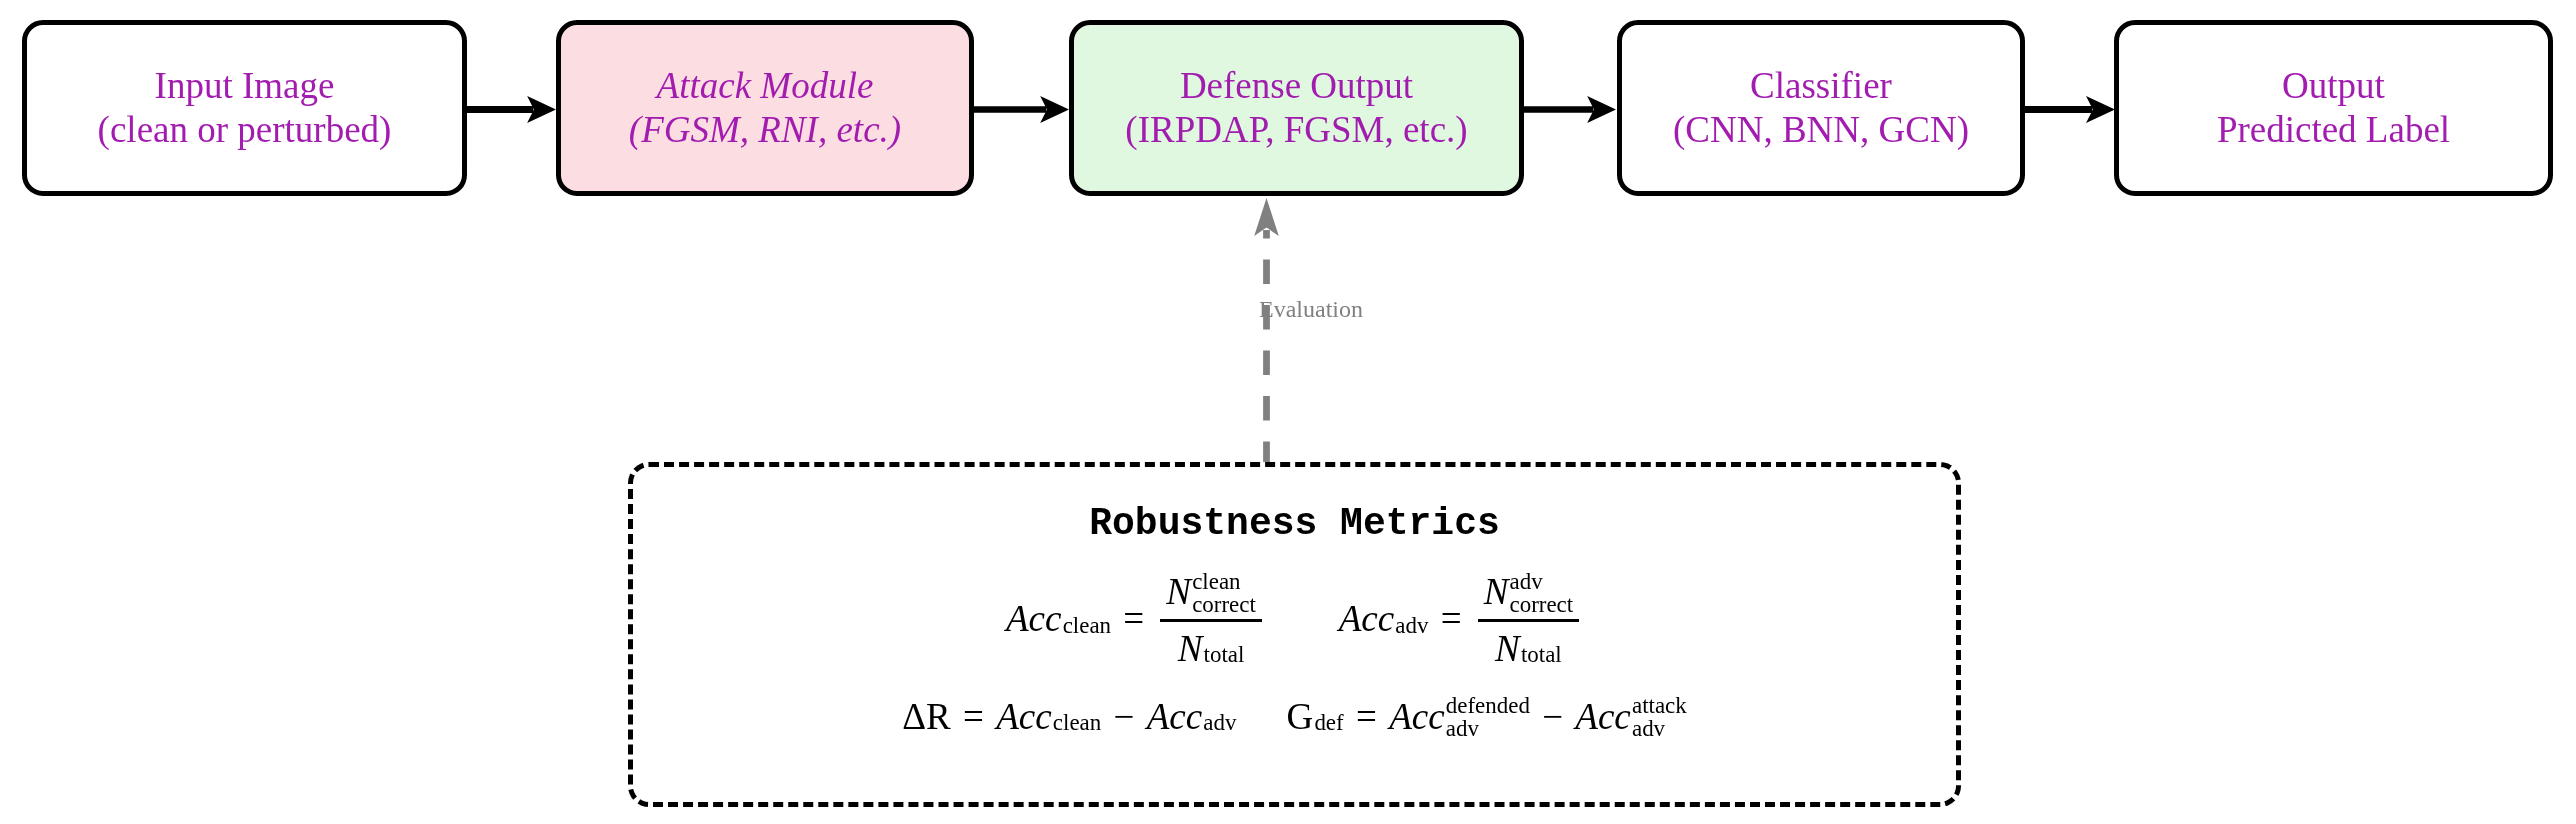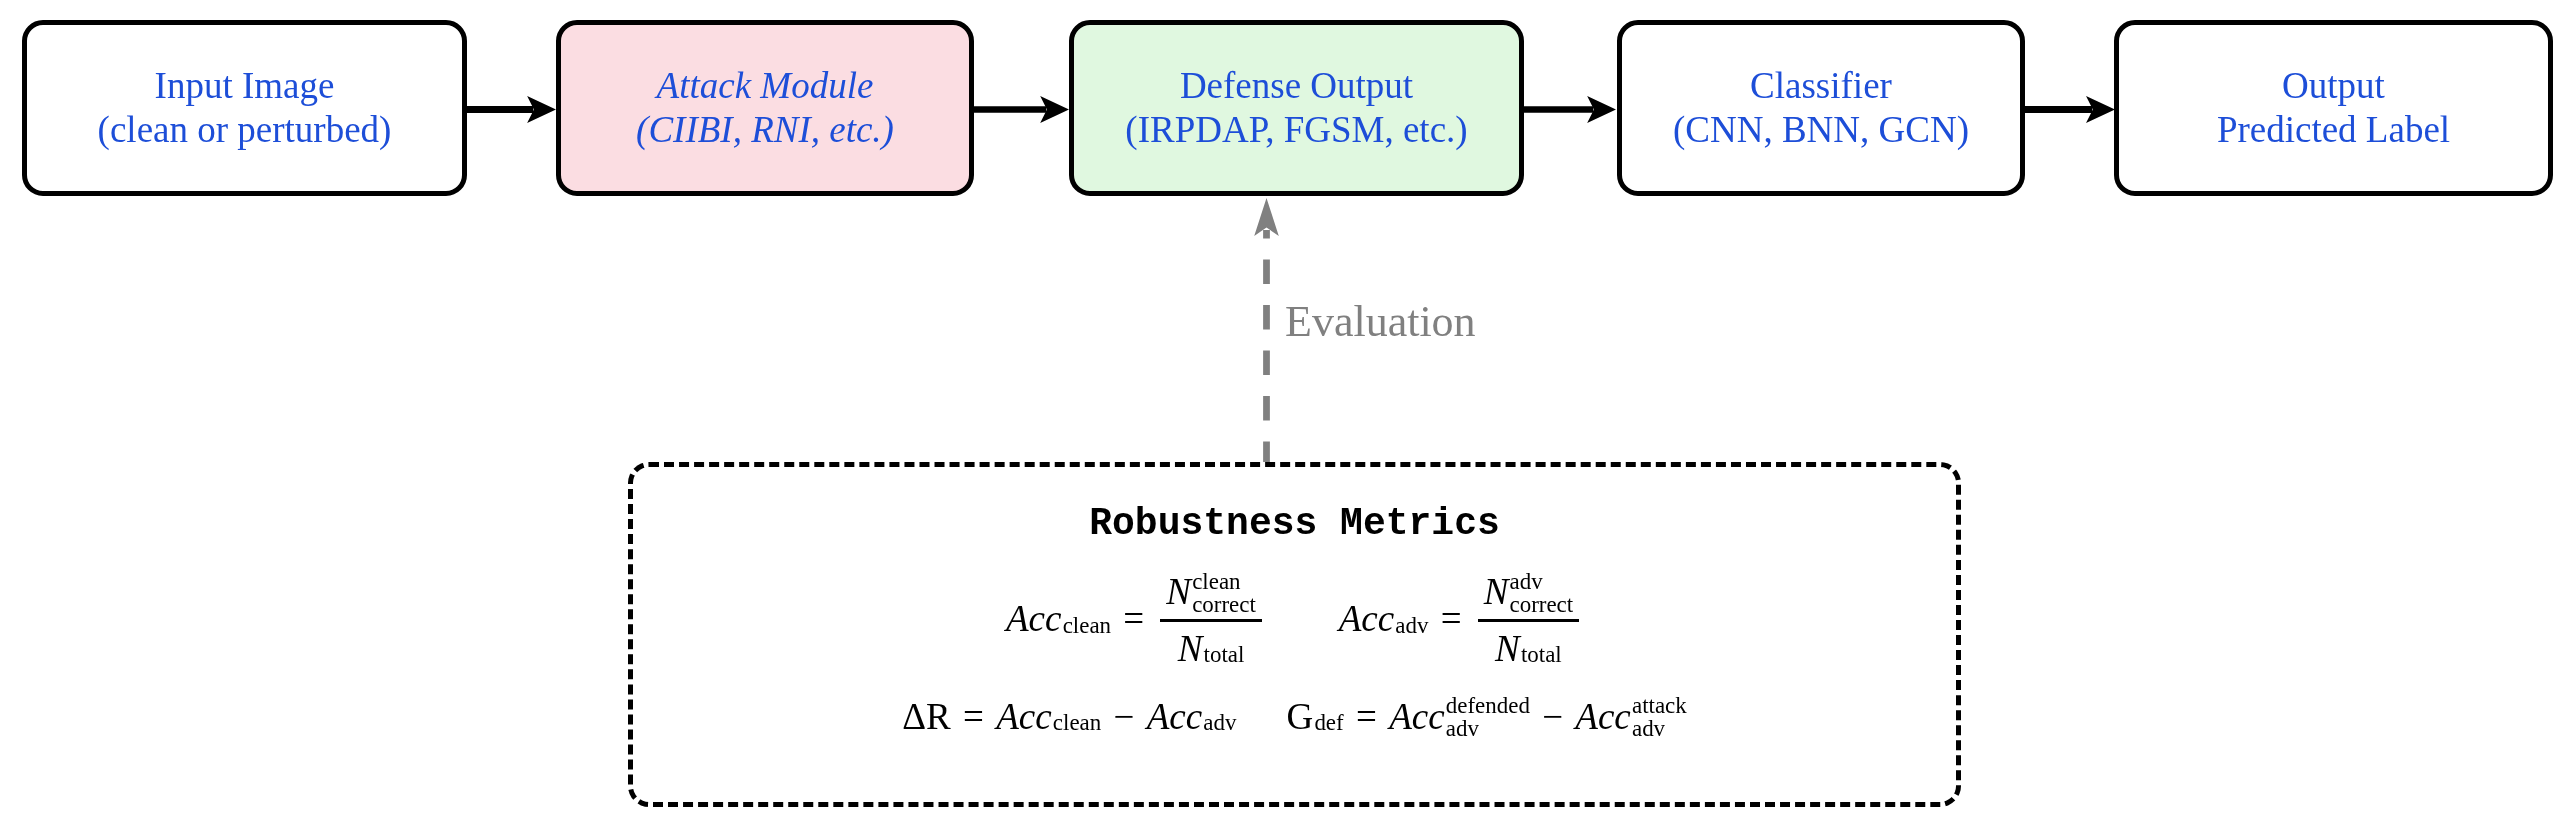--- a/index.html
+++ b/index.html
@@ -25,21 +25,21 @@
     position: absolute;
     box-sizing: border-box;
     border: 5.5px solid #000000;
     border-radius: 21px;
     background: #ffffff;
     display: flex;
     flex-direction: column;
     align-items: center;
     justify-content: center;
     text-align: center;
-    color: #1d4ed8;
+    color: #a21caf;
     font-family: "Liberation Serif", "DejaVu Serif", serif;
     line-height: 1.18;
     font-size: 37px;
   }
   .node .ln1 { display: block; white-space: nowrap; }
   .node .ln2 { display: block; white-space: nowrap; }
 
   #node-input     { left: 22px;   top: 20px; width: 445px;  height: 176px; }
   #node-attack    { left: 556px;  top: 20px; width: 418px;  height: 176px; background: #fbdde2; font-style: italic; }
   #node-defense   { left: 1069px; top: 20px; width: 455px;  height: 176px; background: #e0f8e0; }
@@ -64,23 +64,23 @@
     position: absolute;
     left: 1248px;
     top: 198px;
     width: 37px;
     height: 268px;
   }
   #eval-arrow svg { display: block; overflow: visible; }
 
   #eval-label {
     position: absolute;
-    left: 1285px;
+    left: 1259px;
     top: 296px;
-    font-size: 44px;
+    font-size: 24px;
     color: #808080;
     font-family: "Liberation Serif", "DejaVu Serif", serif;
     white-space: nowrap;
   }
 
   
   #metrics-panel {
     position: absolute;
     left: 628px;
     top: 462px;
@@ -177,21 +177,21 @@
 
 <div id="stage">
 
   <div class="node" id="node-input">
     <span class="ln1">Input Image</span>
     <span class="ln2">(clean or perturbed)</span>
   </div>
 
   <div class="node" id="node-attack">
     <span class="ln1">Attack Module</span>
-    <span class="ln2">(CIIBI, RNI, etc.)</span>
+    <span class="ln2">(FGSM, RNI, etc.)</span>
   </div>
 
   <div class="node" id="node-defense">
     <span class="ln1">Defense Output</span>
     <span class="ln2">(IRPDAP, FGSM, etc.)</span>
   </div>
 
   <div class="node" id="node-classifier">
     <span class="ln1">Classifier</span>
     <span class="ln2">(CNN, BNN, GCN)</span>

